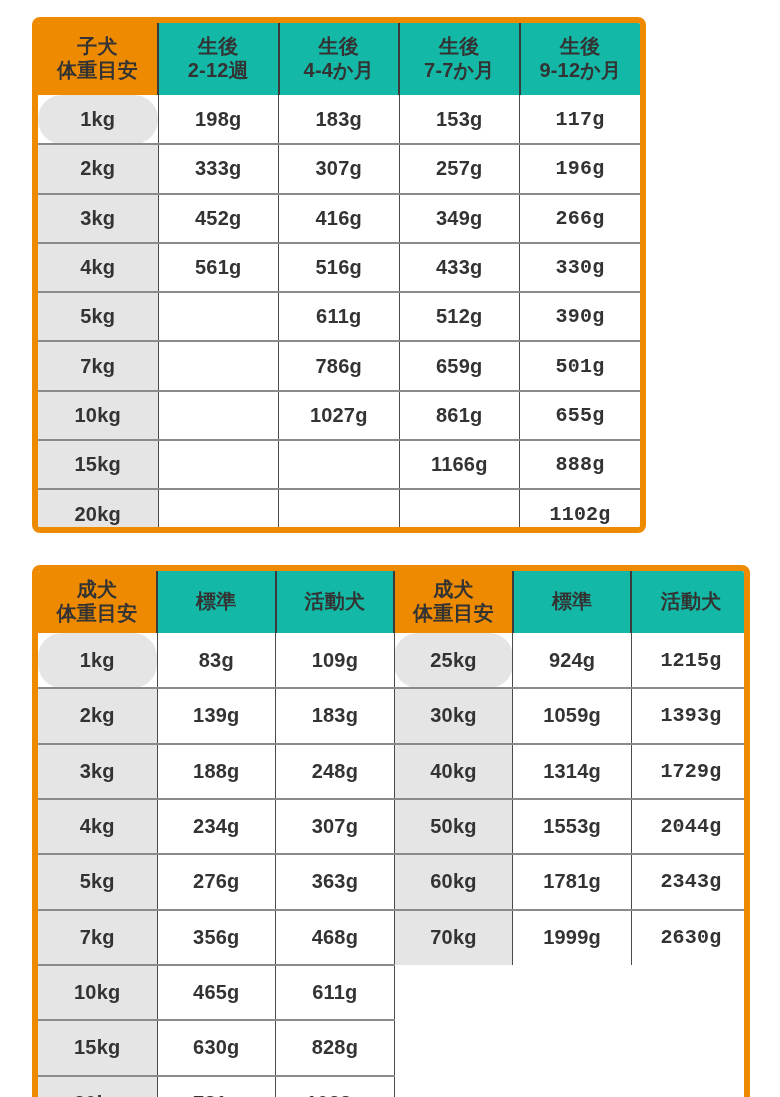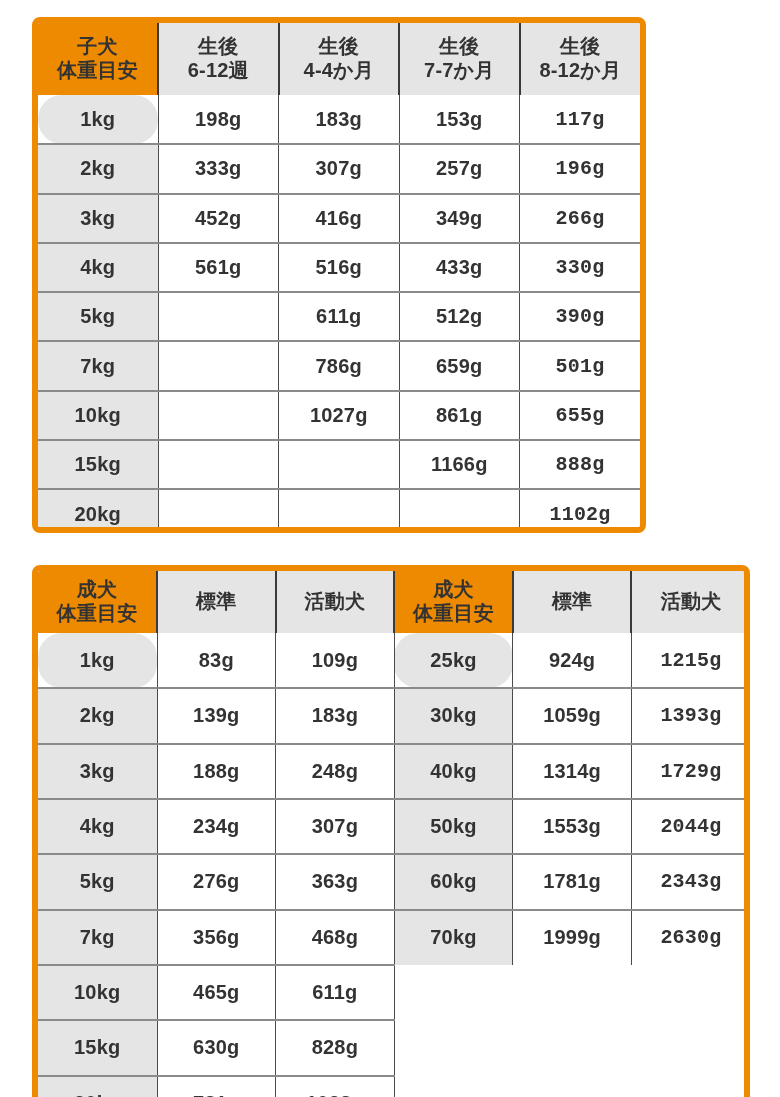--- a/index.html
+++ b/index.html
@@ -42,21 +42,21 @@
     vertical-align: middle;
     font-weight: bold;
     color: #333333;
     font-size: 20px;
     letter-spacing: 0.2px;
   }
 
   
   .hd {
     color: #ffffff;
-    background: #e5e5e5;
+    background: #14b8a6;
     font-size: 19px;
     line-height: 1.18;
     border-right: 2px solid #3a3a3a;
   }
   .hd.dark {
     background: #ED8A00;
   }
   .hd.last { border-right: none; }
 
   
@@ -115,33 +115,33 @@
           <col class="cx">
       </colgroup>
       <thead>
           <tr>
             <th class="hd dark">
               <div>子犬</div>
               <div>体重目安</div>
             </th>
             <th class="hd">
               <div>生後</div>
-              <div>6-12週</div>
+              <div>2-12週</div>
             </th>
             <th class="hd">
               <div>生後</div>
               <div>4-4か月</div>
             </th>
             <th class="hd">
               <div>生後</div>
               <div>7-7か月</div>
             </th>
             <th class="hd last">
               <div>生後</div>
-              <div>8-12か月</div>
+              <div>9-12か月</div>
             </th>
           </tr>
         </thead>
       <tbody>
           <tr>
             <td class="bd first-row label">1kg</td>
             <td class="bd first-row">198g</td>
             <td class="bd first-row">183g</td>
             <td class="bd first-row">153g</td>
             <td class="bd first-row last">117g</td>

